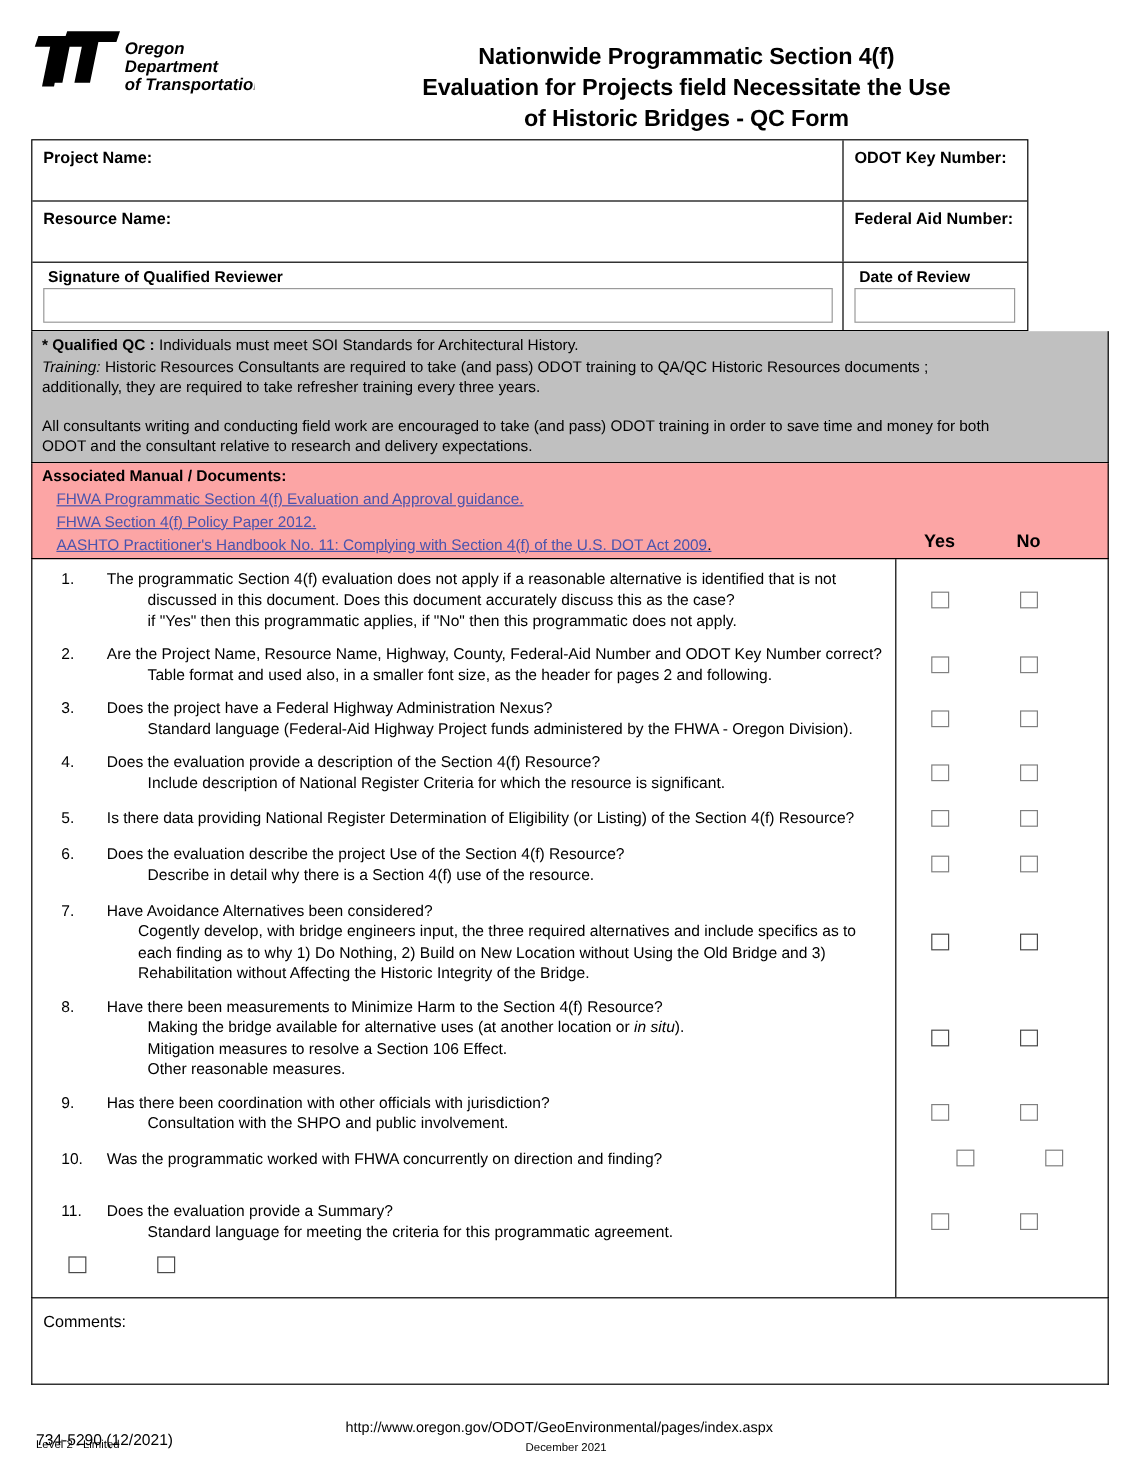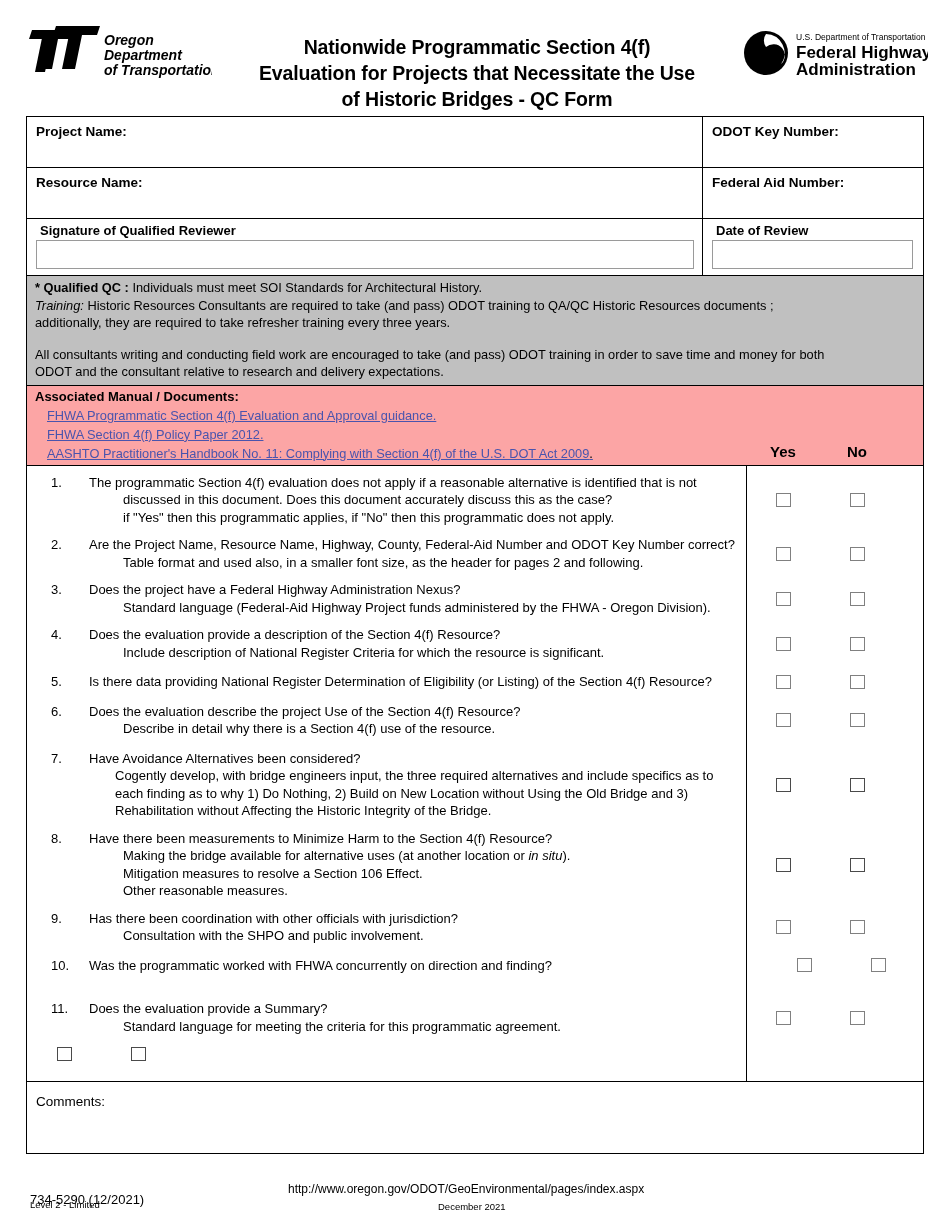--- a/index.html
+++ b/index.html
@@ -36,21 +36,21 @@
     line-height: 26px;
     letter-spacing: -0.15px;
     white-space: nowrap;
   }
 
   
   .info-table {
     margin: 4px 26px 0 26px;
     border: 1.6px solid #000;
     border-collapse: collapse;
-    width: 898px;
+    width: 831px;
   }
   .info-table .row { display: flex; }
   .info-row-1, .info-row-2 { height: 51px; }
   .info-row-3 { height: 56px; }
   .cell-left {
     flex: 0 0 676px;
     border-right: 1.6px solid #000;
     padding: 6px 0 0 9px;
   }
   .cell-right {
@@ -210,38 +210,24 @@
         <g fill="#000" font-family="Liberation Sans, sans-serif" font-weight="bold" font-style="italic">
           <text x="78" y="21" font-size="14">Oregon</text>
           <text x="78" y="36" font-size="14">Department</text>
           <text x="78" y="51" font-size="14">of Transportation</text>
         </g>
       </svg>
     </div>
 
     <div class="title-block">
       <div class="title-line">Nationwide Programmatic Section 4(f)</div>
-      <div class="title-line">Evaluation for Projects that Necessitate the Use</div>
+      <div class="title-line">Evaluation for Projects field Necessitate the Use</div>
       <div class="title-line">of Historic Bridges - QC Form</div>
     </div>
 
-    <div class="logo-fhwa">
-      <svg width="186" height="50" viewBox="0 0 186 50" aria-hidden="true">
-        <g>
-          <circle cx="24" cy="25" r="22" fill="#000"></circle>
-          <path d="M24 6 a19 19 0 0 1 15 30 a11 11 0 0 0 -15 -17 a11 11 0 0 1 0 -13 z" fill="#fff"></path>
-          <circle cx="24" cy="25" r="6" fill="#000"></circle>
-        </g>
-        <g fill="#000" font-family="Liberation Sans, sans-serif">
-          <text x="54" y="12" font-size="8.5">U.S. Department of Transportation</text>
-          <text x="54" y="30" font-size="17" font-weight="bold">Federal Highway</text>
-          <text x="54" y="47" font-size="17" font-weight="bold">Administration</text>
-        </g>
-      </svg>
-    </div>
   </div>
 
   <div class="info-table">
 
     <div class="row info-row-1">
       <div class="cell-left">
         <div class="field-label">Project Name:</div>
         <div class="field-value"></div>
       </div>
       <div class="cell-right">

